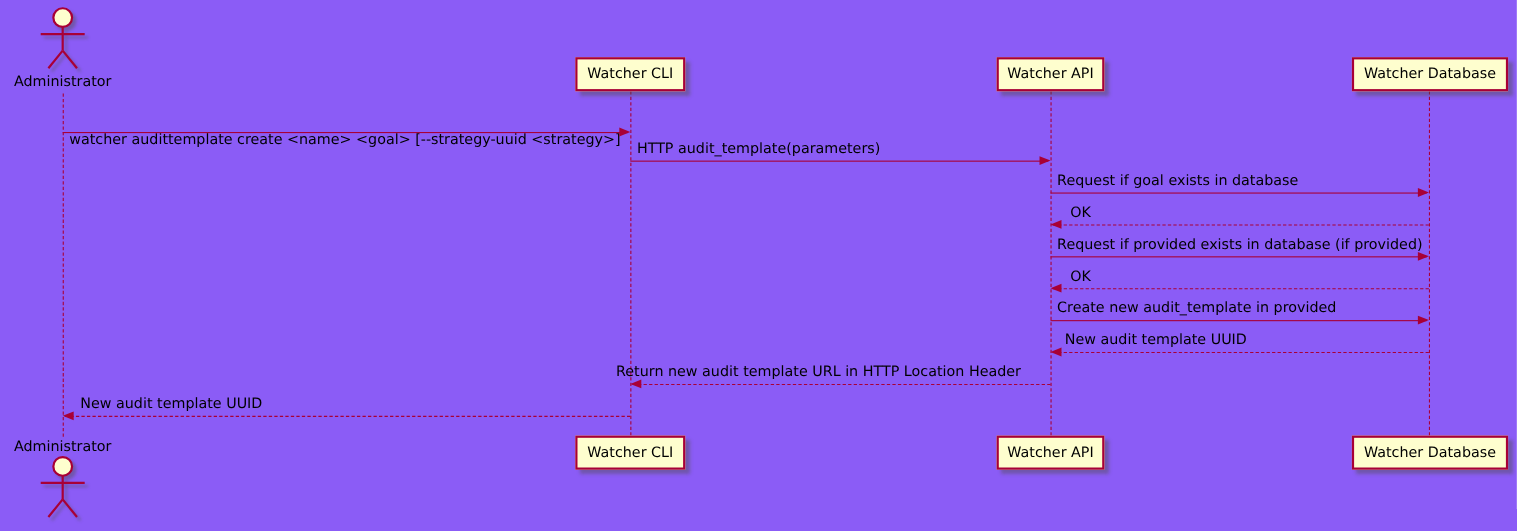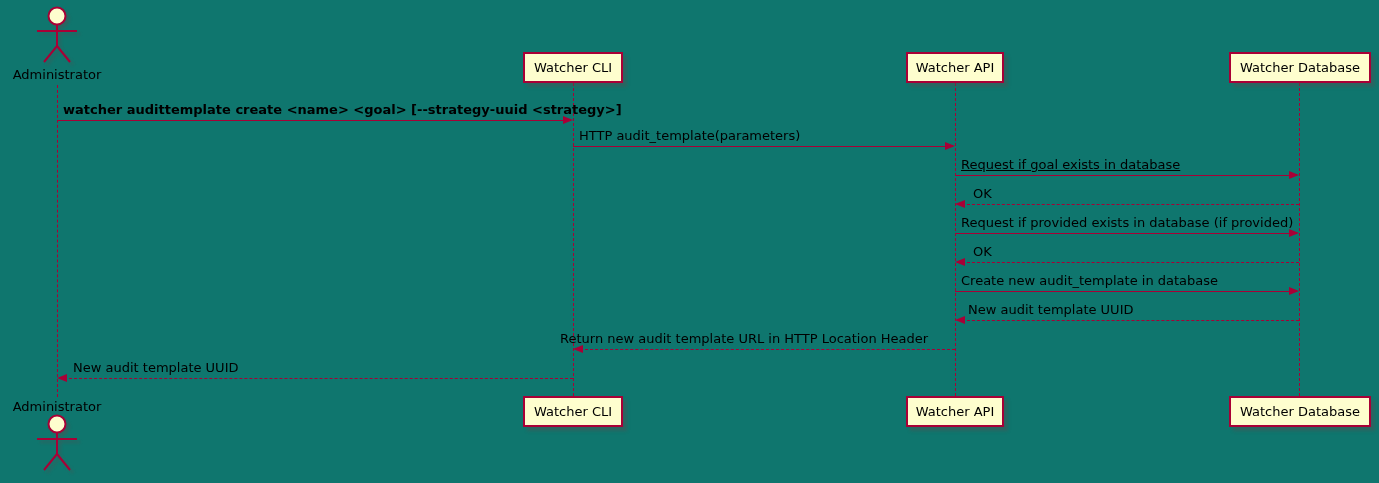--- a/index.html
+++ b/index.html
@@ -1,19 +1,19 @@
 <!DOCTYPE html>
 <html><head>
 <meta charset="utf-8">
 <style>
   html,body{margin:0;padding:0;background:#ffffff;}
   .canvas{
     position:relative;
     width:1379px;height:483px;
-    background:#0f766e;
+    background:#8b5cf6;
     font-family:"DejaVu Sans","Liberation Sans",sans-serif;
     font-size:13px;color:#000000;
     overflow:hidden;
   }
   .lifeline{
     position:absolute;width:0;
     border-left:1px dashed #A80036;
   }
   .pbox{
     position:absolute;height:27px;
@@ -67,33 +67,33 @@
       <span>Watcher CLI</span>
     </div>
   <div class="pbox" style="left:906px;top:52px;width:94px;">
       <span>Watcher API</span>
     </div>
   <div class="pbox" style="left:1229px;top:52px;width:138px;">
       <span>Watcher Database</span>
     </div>
 
   <div>
-    <div class="msg-label" style="left:63px;top:102px;font-weight:bold;">watcher audittemplate create &lt;name&gt; &lt;goal&gt; [--strategy-uuid &lt;strategy&gt;]</div>
+    <div class="msg-label" style="left:63px;top:120px;">watcher audittemplate create &lt;name&gt; &lt;goal&gt; [--strategy-uuid &lt;strategy&gt;]</div>
     <div class="msg-line solid" style="left:57px;top:120px;width:514px;"></div>
     <div class="arrow-r" style="left:563px;top:116px;"></div>
   </div>
 
   <div>
     <div class="msg-label" style="left:579px;top:128px;">HTTP audit_template(parameters)</div>
     <div class="msg-line solid" style="left:573px;top:146px;width:380px;"></div>
     <div class="arrow-r" style="left:945px;top:142px;"></div>
   </div>
 
   <div>
-    <div class="msg-label" style="left:961px;top:157px;text-decoration:underline;">Request if goal exists in database</div>
+    <div class="msg-label" style="left:961px;top:157px;">Request if goal exists in database</div>
     <div class="msg-line solid" style="left:955px;top:175px;width:342px;"></div>
     <div class="arrow-r" style="left:1289px;top:171px;"></div>
   </div>
 
   <div>
     <div class="msg-label" style="left:973px;top:186px;">OK</div>
     <div class="msg-line dashed" style="left:957px;top:204px;width:342px;"></div>
     <div class="arrow-l" style="left:955px;top:200px;"></div>
   </div>
 
@@ -103,21 +103,21 @@
     <div class="arrow-r" style="left:1289px;top:229px;"></div>
   </div>
 
   <div>
     <div class="msg-label" style="left:973px;top:244px;">OK</div>
     <div class="msg-line dashed" style="left:957px;top:262px;width:342px;"></div>
     <div class="arrow-l" style="left:955px;top:258px;"></div>
   </div>
 
   <div>
-    <div class="msg-label" style="left:961px;top:273px;">Create new audit_template in database</div>
+    <div class="msg-label" style="left:961px;top:273px;">Create new audit_template in provided</div>
     <div class="msg-line solid" style="left:955px;top:291px;width:342px;"></div>
     <div class="arrow-r" style="left:1289px;top:287px;"></div>
   </div>
 
   <div>
     <div class="msg-label" style="left:968px;top:302px;">New audit template UUID</div>
     <div class="msg-line dashed" style="left:957px;top:320px;width:342px;"></div>
     <div class="arrow-l" style="left:955px;top:316px;"></div>
   </div>
 

